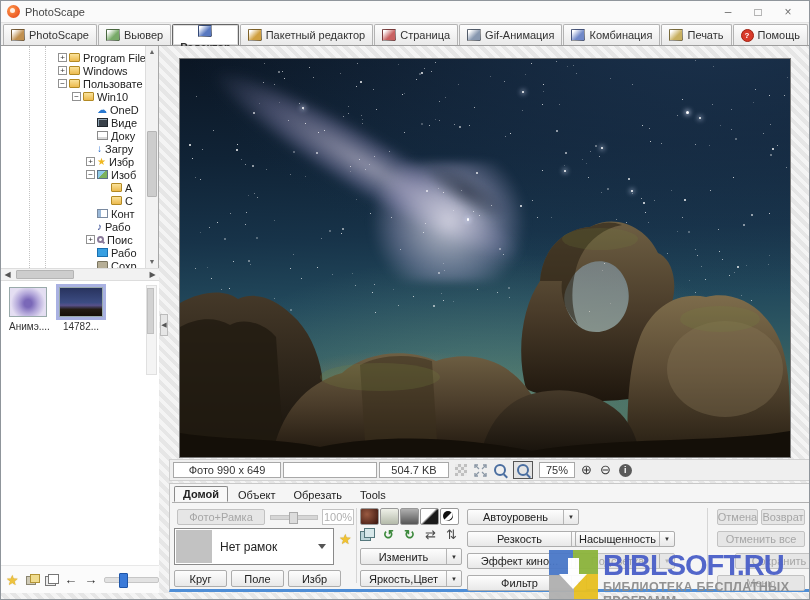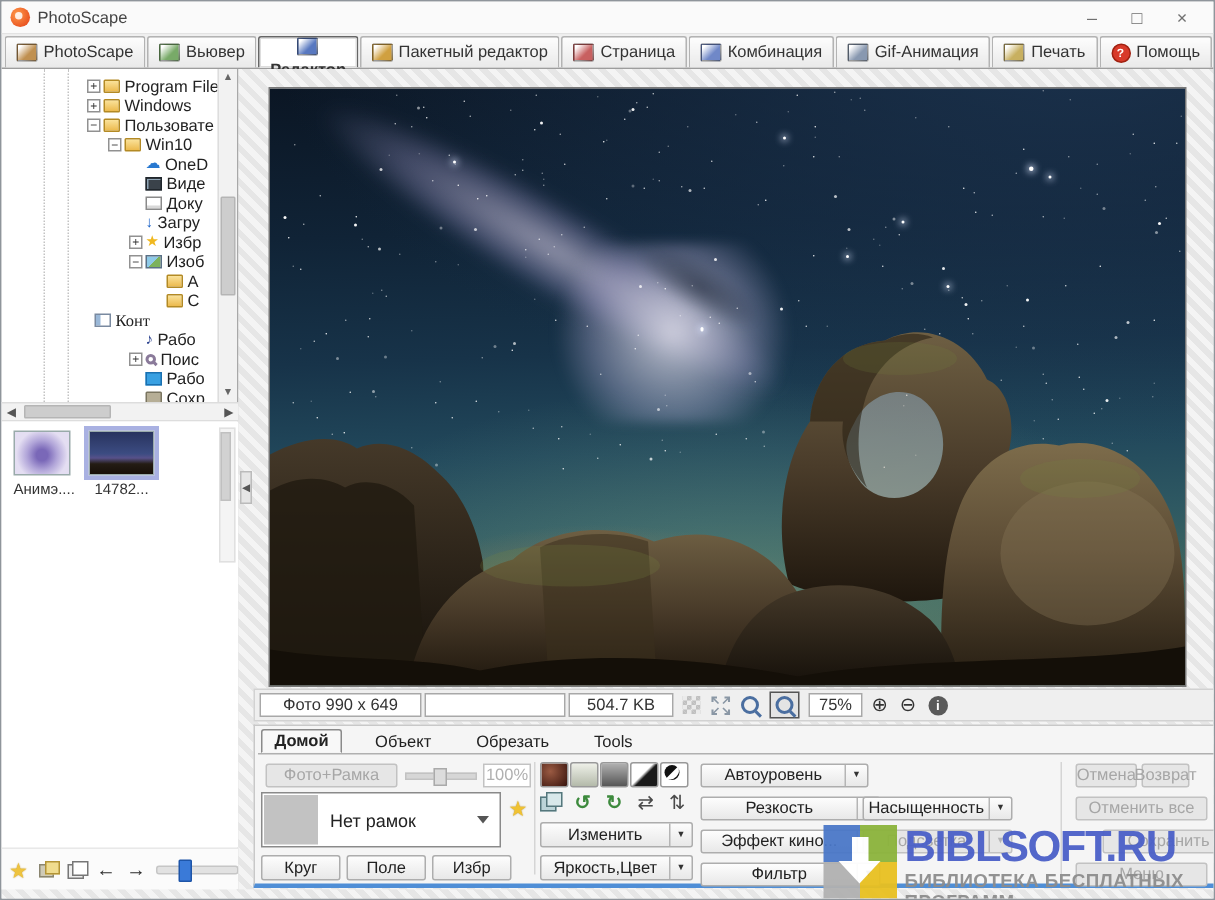--- a/index.html
+++ b/index.html
@@ -102,21 +102,21 @@
   .mag{width:8px;height:8px;border:2px solid #4a6ea0;border-radius:50%;position:relative;margin:0 4px;}
   .mag::after{content:"";position:absolute;width:5px;height:2px;background:#4a6ea0;right:-4px;bottom:-3px;transform:rotate(45deg);}
   .magwrap{border:1px solid #555;background:#e4e4e4;padding:2px 3px;margin:0 3px;display:flex;align-items:center;}
   .magwrap .mag{margin:0;}
   .s-zoom{font-size:13px;color:#333;margin:0 4px;line-height:14px;}
   .s-info{width:13px;height:13px;border-radius:50%;background:#5a5a5a;color:#fff;font-size:9px;font-weight:bold;display:flex;align-items:center;justify-content:center;margin-left:4px;}
 
   
   .editor{position:absolute;left:10px;top:437px;width:642px;height:105px;background:#f5f5f5;border:1px solid #c8c8c8;border-bottom:3px solid #4f8ed6;box-sizing:content-box;}
   .e-tabs{position:absolute;left:4px;top:1px;display:flex;align-items:flex-end;height:17px;z-index:2;}
-  .etab{font-size:11px;color:#222;padding:1px 8px;margin-right:14px;}
+  .etab{font-size:11px;color:#222;padding:1px 8px;margin-right:2px;}
   .etab.active{border:1px solid #8a8a8a;border-bottom:1px solid #f5f5f5;background:#f8f8f8;font-weight:bold;border-radius:2px 2px 0 0;}
   .e-line{position:absolute;left:2px;right:2px;top:18px;border-top:1px solid #b0b0b0;}
   .btn{background:linear-gradient(#fdfdfd,#e8e8e8);border:1px solid #adadad;border-radius:2px;font-size:11px;color:#222;display:flex;align-items:center;justify-content:center;box-sizing:border-box;position:absolute;white-space:nowrap;}
   .btn.dis{color:#a6a6a6;background:#e6e6e6;border-color:#c2c2c2;}
   .sbtn{padding:0;}
   .sbtn .lbl{flex:1;text-align:center;}
   .sbtn .arr{width:14px;align-self:stretch;border-left:1px solid #b5b5b5;display:flex;align-items:center;justify-content:center;flex:none;}
   .sbtn .arr::after{content:"▼";font-size:6px;color:#333;}
   .sbtn.dis .arr::after{color:#b5b5b5;}
   .vsep{position:absolute;top:24px;bottom:6px;border-left:1px solid #d5d5d5;}
@@ -178,26 +178,26 @@
       </div>
       <div class="tab">
         <span class="tabicon" style="background: linear-gradient(135deg, rgb(255, 255, 255) 12%, rgb(208, 160, 64) 60%);"></span>
         <span>Пакетный редактор</span>
       </div>
       <div class="tab">
         <span class="tabicon" style="background: linear-gradient(135deg, rgb(255, 255, 255) 12%, rgb(200, 96, 96) 60%);"></span>
         <span>Страница</span>
       </div>
       <div class="tab">
+        <span class="tabicon" style="background: linear-gradient(135deg, rgb(255, 255, 255) 12%, rgb(136, 152, 176) 60%);"></span>
+        <span>Gif-Анимация</span>
+      </div>
+      <div class="tab">
         <span class="tabicon" style="background: linear-gradient(135deg, rgb(255, 255, 255) 12%, rgb(112, 136, 200) 60%);"></span>
         <span>Комбинация</span>
-      </div>
-      <div class="tab">
-        <span class="tabicon" style="background: linear-gradient(135deg, rgb(255, 255, 255) 12%, rgb(136, 152, 176) 60%);"></span>
-        <span>Gif-Анимация</span>
       </div>
       <div class="tab">
         <span class="tabicon" style="background: linear-gradient(135deg, rgb(255, 255, 255) 12%, rgb(200, 176, 96) 60%);"></span>
         <span>Печать</span>
       </div>
       <div class="tab">
         <span class="tabicon help">?</span>
         <span>Помощь</span>
       </div>
     </div>
@@ -260,21 +260,21 @@
           <div class="trow" style="padding-left: 99px;">
             <span style="width: 11px; flex: 0 0 auto; display: inline-block;"></span>
             <span class="ti ti-folder"></span>
             <span>А</span>
           </div>
           <div class="trow" style="padding-left: 99px;">
             <span style="width: 11px; flex: 0 0 auto; display: inline-block;"></span>
             <span class="ti ti-folder"></span>
             <span>С</span>
           </div>
-          <div class="trow" style="padding-left: 51px; font-family: Liberation Serif, serif;">
+          <div class="trow" style="padding-left: 85px;">
             <span style="width: 11px; flex: 0 0 auto; display: inline-block;"></span>
             <span class="ti ti-contacts"></span>
             <span>Конт</span>
           </div>
           <div class="trow" style="padding-left: 85px;">
             <span style="width: 11px; flex: 0 0 auto; display: inline-block;"></span>
             <span class="tglyph" style="color: rgb(34, 58, 138);">♪</span>
             <span>Рабо</span>
           </div>
           <div class="trow" style="padding-left: 85px;">
@@ -736,21 +736,21 @@
           <span class="arr"></span>
       </div>
       <div class="btn sbtn" style="left:297px;top:91px;width:120px;height:16px">
         <span class="lbl">Фильтр</span>
           <span class="arr"></span>
       </div>
 
       <div class="vsep" style="left:537px"></div>
 
       <div class="btn dis" style="left:547px;top:25px;width:41px;height:16px">Отмена</div>
-      <div class="btn dis" style="left:591px;top:25px;width:32px;height:16px">Возврат</div>
+      <div class="btn dis" style="left:591px;top:25px;width:44px;height:16px">Возврат</div>
       <div class="btn dis" style="left:547px;top:47px;width:88px;height:16px">Отменить все</div>
       <div class="btn dis" style="left:565px;top:69px;width:88px;height:16px">Сохранить</div>
       <div class="btn dis" style="left:547px;top:91px;width:88px;height:16px">Меню</div>
     </div>
   </div>
 
   <div class="bottomstrip hatch"></div>
 
   <div class="wm">
     <span class="wm-icon"></span>

